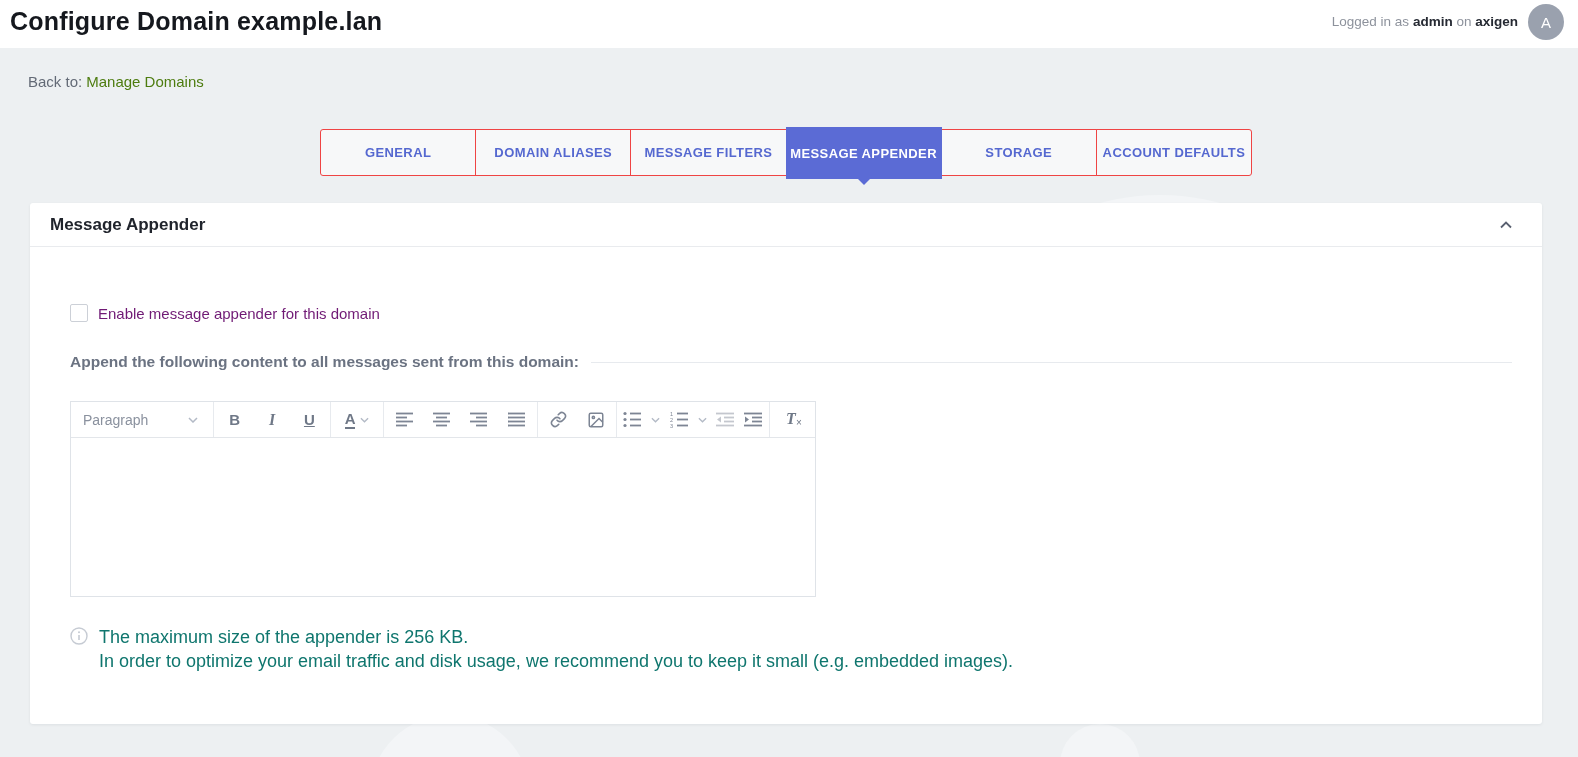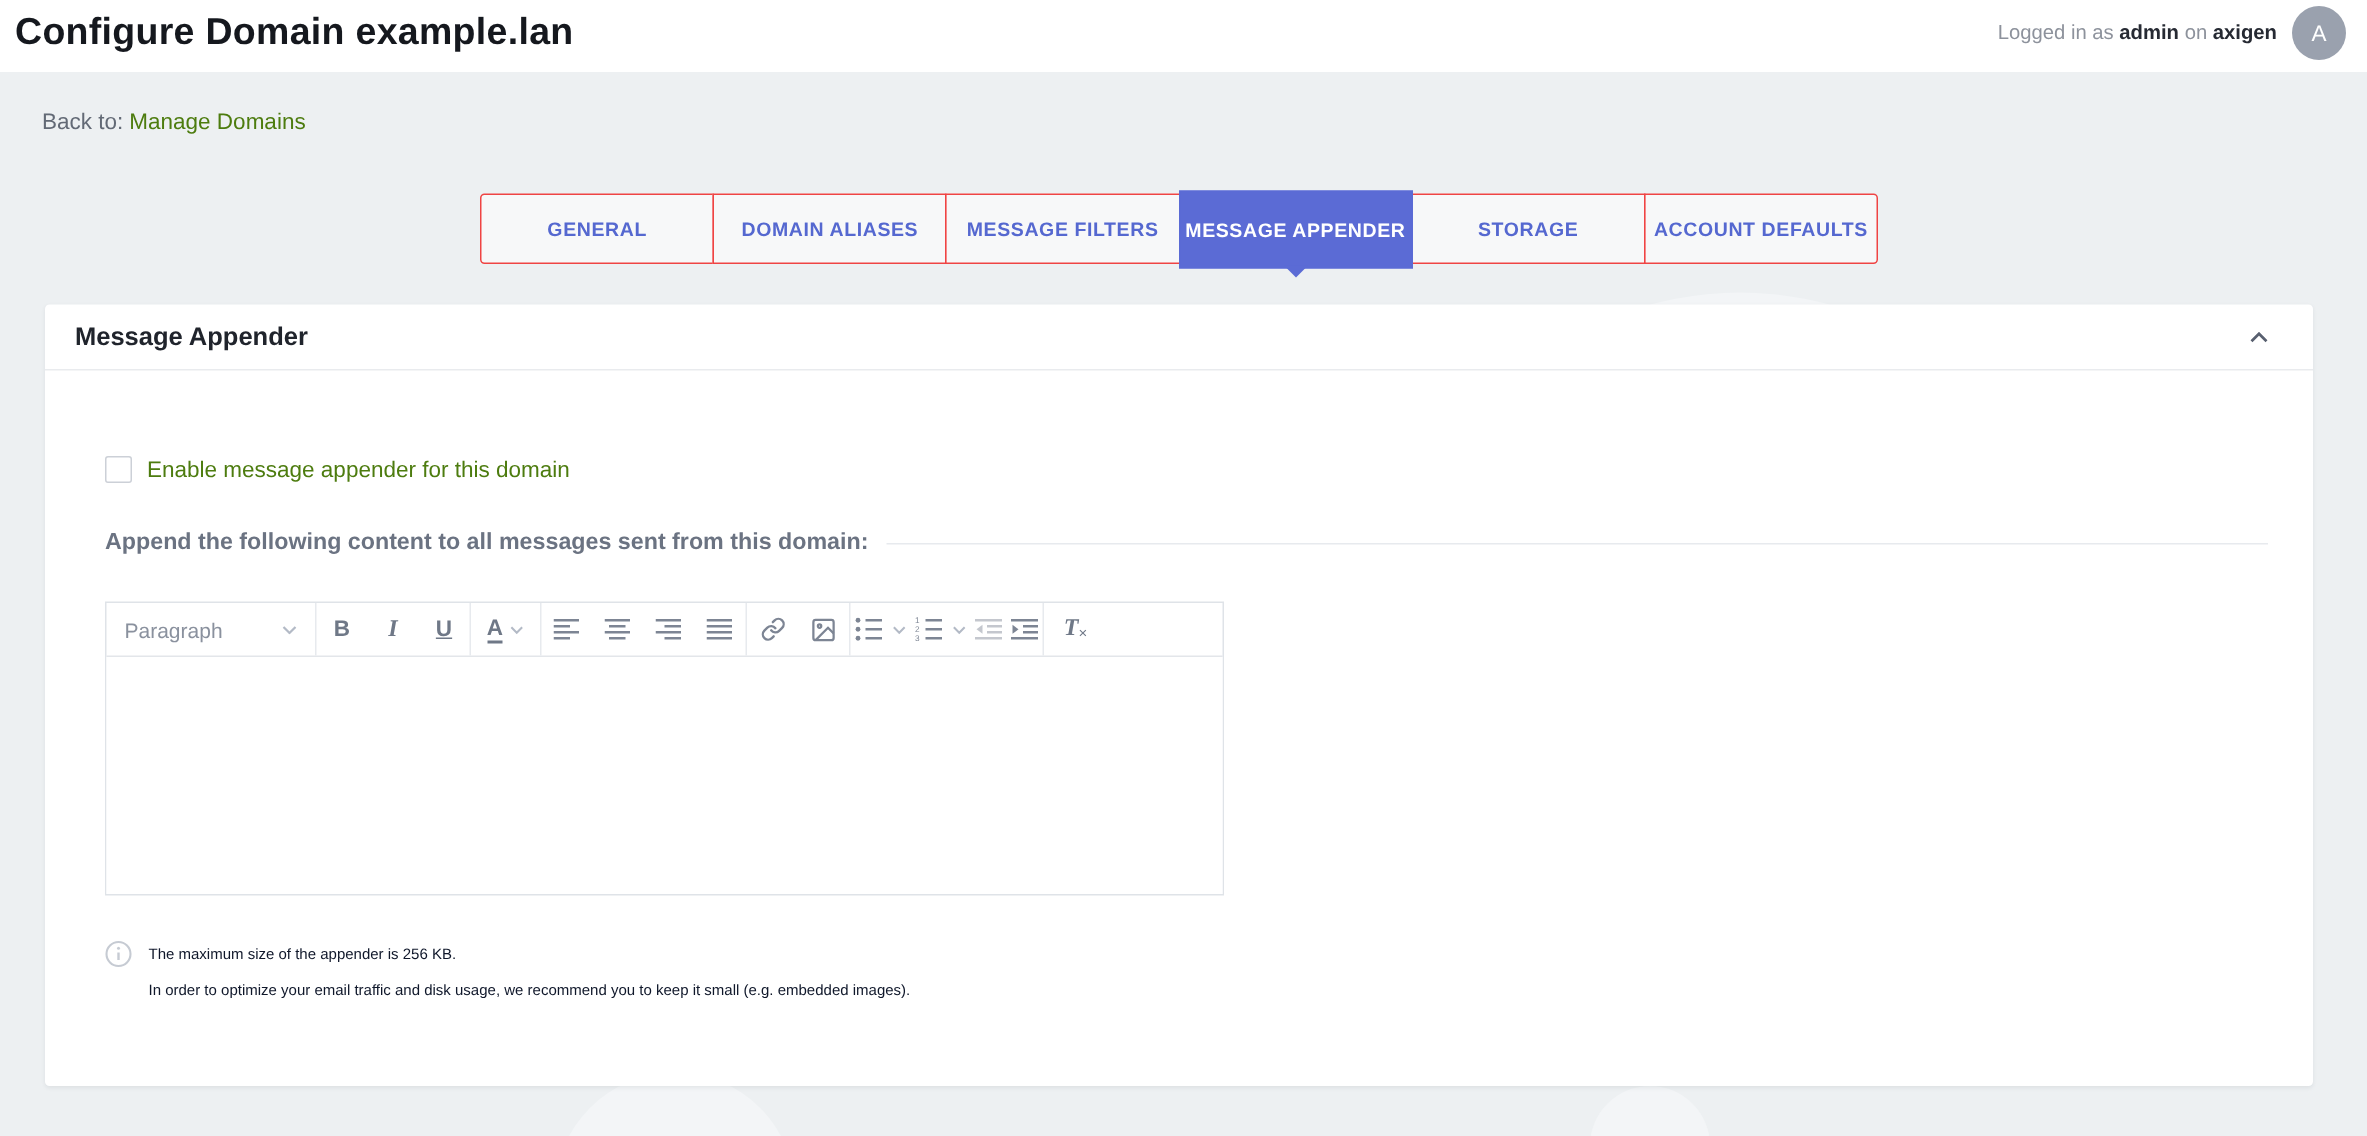--- a/index.html
+++ b/index.html
@@ -54,32 +54,32 @@
     display:flex; align-items:center; justify-content:space-between;
     padding:0 26px 0 20px; }
   .panel-title { font-size:17px; font-weight:700; color:#20242c; }
   .collapse-btn { width:20px; height:20px; display:flex; align-items:center;
     justify-content:center; color:#596070; cursor:pointer; }
   .panel-body { padding:0 30px 0 40px; }
 
   .check-row { margin-top:57px; display:flex; align-items:center; gap:10px; }
   .checkbox { width:18px; height:18px; border:1px solid #ccd0d7;
     border-radius:2px; background:#ffffff; }
-  .check-label { font-size:15px; color:#4d7c0f; }
+  .check-label { font-size:15px; color:#701a75; }
 
   .heading-row { margin-top:31px; display:flex; align-items:center; gap:12px; }
   .section-heading { font-size:15.5px; font-weight:700; color:#6b7382;
     white-space:nowrap; }
   .rule { flex:1 1 auto; border-top:1px solid #e7eaee; height:0; }
 
   
   .editor { margin-top:30px; width:746px; border:1px solid #dfe3e8;
     background:#ffffff; }
   .toolbar { height:36px; display:flex; align-items:stretch;
-    border-bottom:1px solid #e3e6ea; color:#717a8a; }
+    border-bottom:1px solid #e3e6ea; color:#717a8a;justify-content:space-between; }
   .sep { width:1px; background:#e7eaee; flex:0 0 1px; }
   .tb-btn { display:flex; align-items:center; justify-content:center;
     cursor:pointer; color:#6f7887; }
   .dropdown { width:139px; display:flex; align-items:center;
     justify-content:space-between; padding:0 12px; cursor:pointer; }
   .dd-label { font-size:14px; color:#8a919e; }
   .chev { color:#b3bac6; display:flex; align-items:center; }
   .fmt { width:34px; font-size:15px; font-weight:700; }
   .fmt.italic { font-family:"Liberation Serif", serif; font-style:italic;
     font-weight:700; font-size:16px; }
@@ -96,21 +96,21 @@
     justify-content:center; padding-top:9px; cursor:pointer; }
   .clear-t { font-family:"Liberation Serif", serif; font-style:italic;
     font-weight:700; font-size:16px; color:#6f7887; line-height:16px; }
   .clear-x { font-size:10px; color:#6f7887; margin-top:6px; }
   .editor-area { height:158px; background:#ffffff; outline:none;
     padding:10px 12px; font-size:14px; color:#333; }
 
   
   .info-row { margin-top:28px; display:flex; align-items:flex-start; gap:11px; }
   .info-icon { flex:0 0 18px; margin-top:2px; color:#c6cbd3; }
-  .info-text { font-size:10px; color:#0f172a; line-height:24px; }
+  .info-text { font-size:18px; color:#0f766e; line-height:24px; }
 
   svg { display:block; }
 </style>
 </head>
 <body>
 
 <div class="page-bg"></div>
 <div class="deco deco-1"></div>
 <div class="deco deco-2"></div>
 <div class="deco deco-3"></div>

